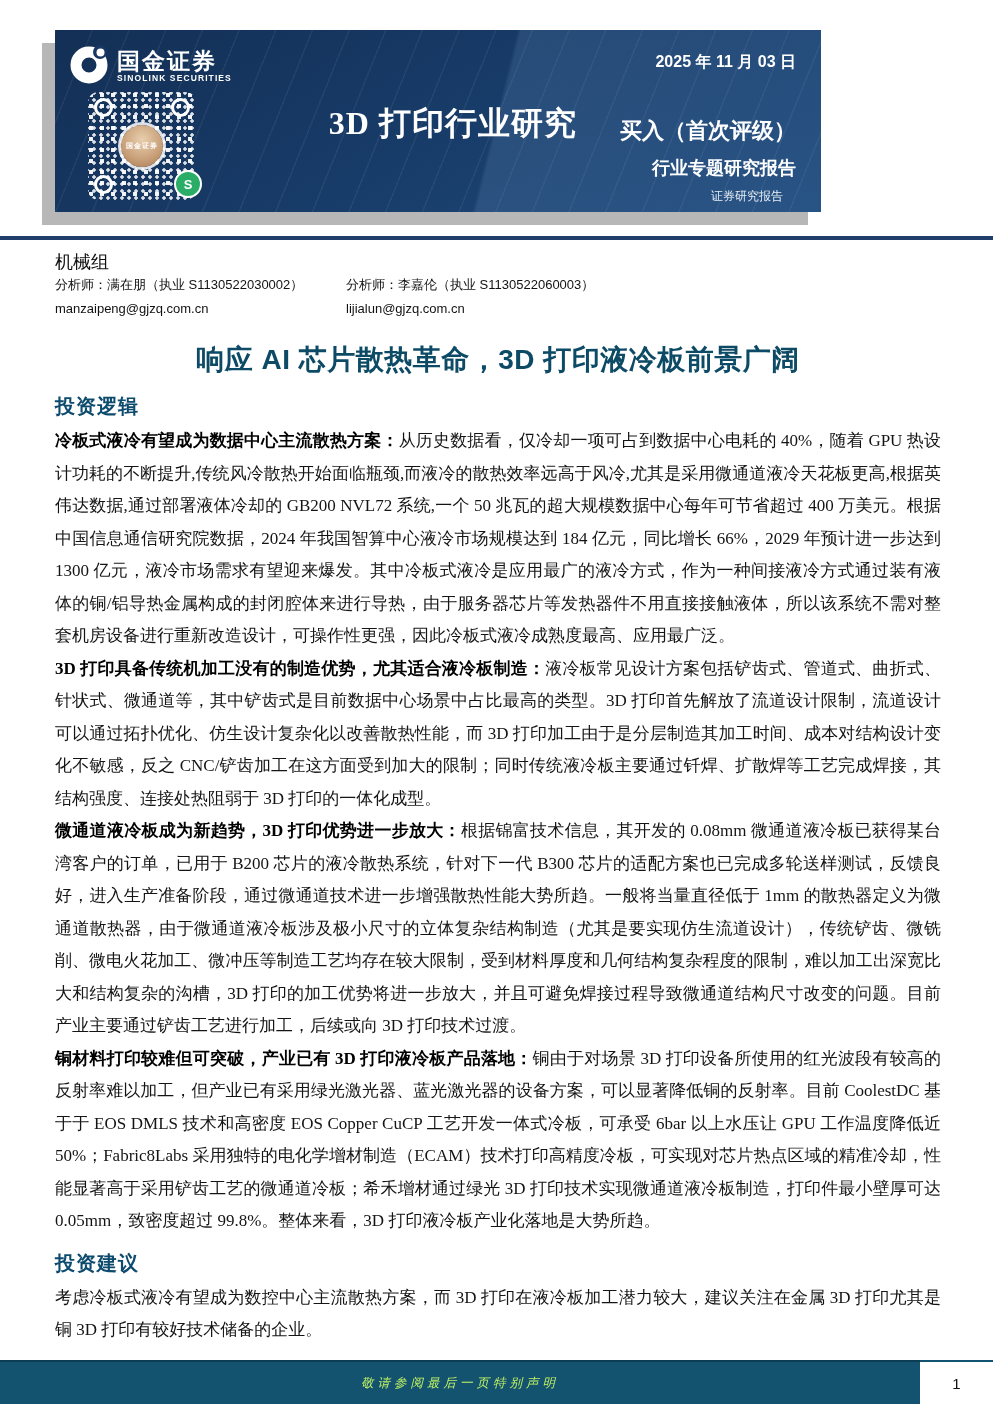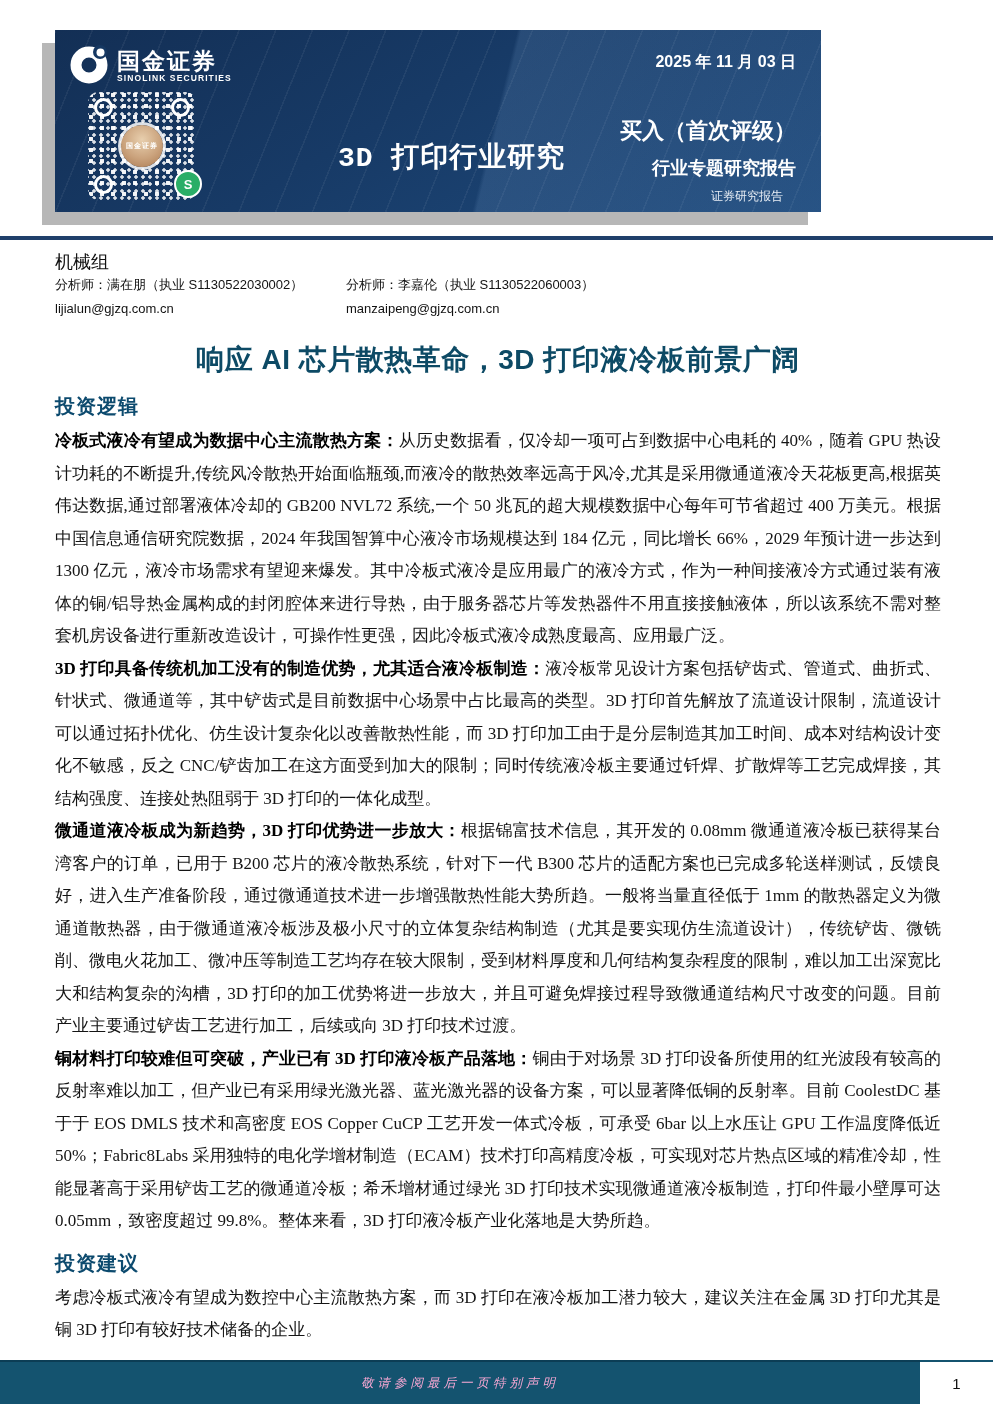--- a/index.html
+++ b/index.html
@@ -27,21 +27,21 @@
   .brand{position:absolute;left:14px;top:14px;display:flex;align-items:center;z-index:3;}
   .brand-text{margin-left:8px;color:#fff;}
   .brand-cn{font-family:"Liberation Sans",sans-serif;font-weight:bold;font-size:23px;letter-spacing:2px;line-height:24px;}
   .brand-en{font-family:"Liberation Sans",sans-serif;font-weight:bold;font-size:8.5px;letter-spacing:1.1px;line-height:11px;}
   .banner-date{
     position:absolute;right:25px;top:22px;color:#fff;z-index:3;
     font-family:"Liberation Sans",sans-serif;font-weight:bold;font-size:16px;
   }
   .banner-title{
     position:absolute;left:50%;top:72px;transform:translateX(-44%);z-index:3;
-    color:#fff;font-family:Liberation Mono, monospace;font-weight:bold;font-size:28px;letter-spacing:1px;white-space:nowrap;margin-top:36px;
+    color:#fff;font-family:Liberation Serif, serif;font-weight:bold;font-size:32px;letter-spacing:1px;white-space:nowrap;
   }
   .banner-rating{
     position:absolute;right:25px;top:86px;color:#fff;z-index:3;
     font-family:"Liberation Sans",sans-serif;font-weight:bold;font-size:22px;white-space:nowrap;
   }
   .banner-type{
     position:absolute;right:25px;top:126px;color:#fff;z-index:3;
     font-family:"Liberation Sans",sans-serif;font-weight:bold;font-size:18px;white-space:nowrap;
   }
   .banner-cat{
@@ -95,21 +95,21 @@
   }
   .body-p b{color:#000;}
   
   .footer{
     position:absolute;left:0;right:0;bottom:0;height:42px;background:#14536f;
     border-top:2px solid #0c3click;display:flex;align-items:stretch;
   }
   .footer{border-top:2px solid #0c3d55;}
   .footer-disclaimer{
     flex:1;display:flex;align-items:center;justify-content:center;
-    color:#f9a8d4;font-size:12.5px;letter-spacing:4px;font-style:italic;
+    color:#bef264;font-size:12.5px;letter-spacing:4px;font-style:italic;
     font-family:Liberation Serif, serif;
   }
   .footer-pagebox{
     width:73px;background:#ffffff;border-top:2px solid #14536f;margin-top:-2px;
     display:flex;align-items:center;justify-content:center;
     color:#111;font-size:15px;font-family:"Liberation Sans",sans-serif;
   }
 </style>
 </head>
 <body>
@@ -149,22 +149,22 @@
 
 <div class="top-rule"></div>
 
 <div class="content">
 
   <div class="team">机械组</div>
 
   <div class="analyst-grid">
     <div class="cell">分析师：满在朋（执业 S1130522030002）</div>
     <div class="cell">分析师：李嘉伦（执业 S1130522060003）</div>
+    <div class="cell">manzaipeng@gjzq.com.cn</div>
     <div class="cell">lijialun@gjzq.com.cn</div>
-    <div class="cell">manzaipeng@gjzq.com.cn</div>
   </div>
 
   <div class="main-title">响应 AI 芯片散热革命，3D 打印液冷板前景广阔</div>
 
   <h2 class="sec">投资逻辑</h2>
 
   <p class="body-p"><b>冷板式液冷有望成为数据中心主流散热方案：</b><span>从历史数据看，仅冷却一项可占到数据中心电耗的 40%，随着 GPU 热设计功耗的不断提升,传统风冷散热开始面临瓶颈,而液冷的散热效率远高于风冷,尤其是采用微通道液冷天花板更高,根据英伟达数据,通过部署液体冷却的 GB200 NVL72 系统,一个 50 兆瓦的超大规模数据中心每年可节省超过 400 万美元。根据中国信息通信研究院数据，2024 年我国智算中心液冷市场规模达到 184 亿元，同比增长 66%，2029 年预计进一步达到 1300 亿元，液冷市场需求有望迎来爆发。其中冷板式液冷是应用最广的液冷方式，作为一种间接液冷方式通过装有液体的铜/铝导热金属构成的封闭腔体来进行导热，由于服务器芯片等发热器件不用直接接触液体，所以该系统不需对整套机房设备进行重新改造设计，可操作性更强，因此冷板式液冷成熟度最高、应用最广泛。</span></p>
 
 
   <p class="body-p"><b>3D 打印具备传统机加工没有的制造优势，尤其适合液冷板制造：</b><span>液冷板常见设计方案包括铲齿式、管道式、曲折式、针状式、微通道等，其中铲齿式是目前数据中心场景中占比最高的类型。3D 打印首先解放了流道设计限制，流道设计可以通过拓扑优化、仿生设计复杂化以改善散热性能，而 3D 打印加工由于是分层制造其加工时间、成本对结构设计变化不敏感，反之 CNC/铲齿加工在这方面受到加大的限制；同时传统液冷板主要通过钎焊、扩散焊等工艺完成焊接，其结构强度、连接处热阻弱于 3D 打印的一体化成型。</span></p>

